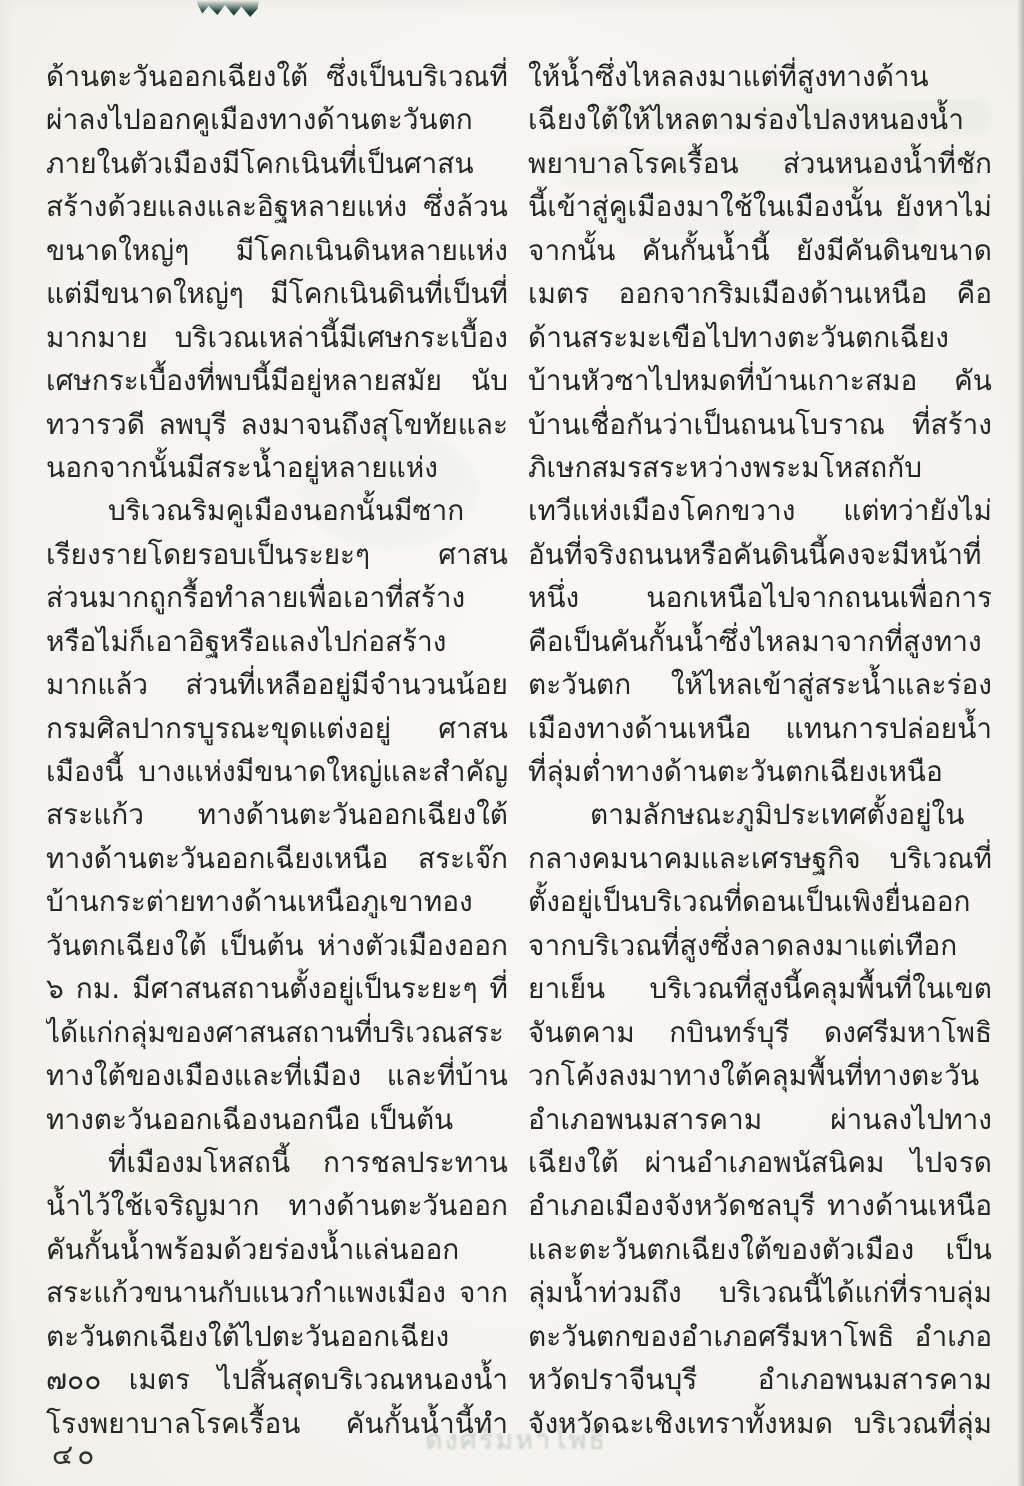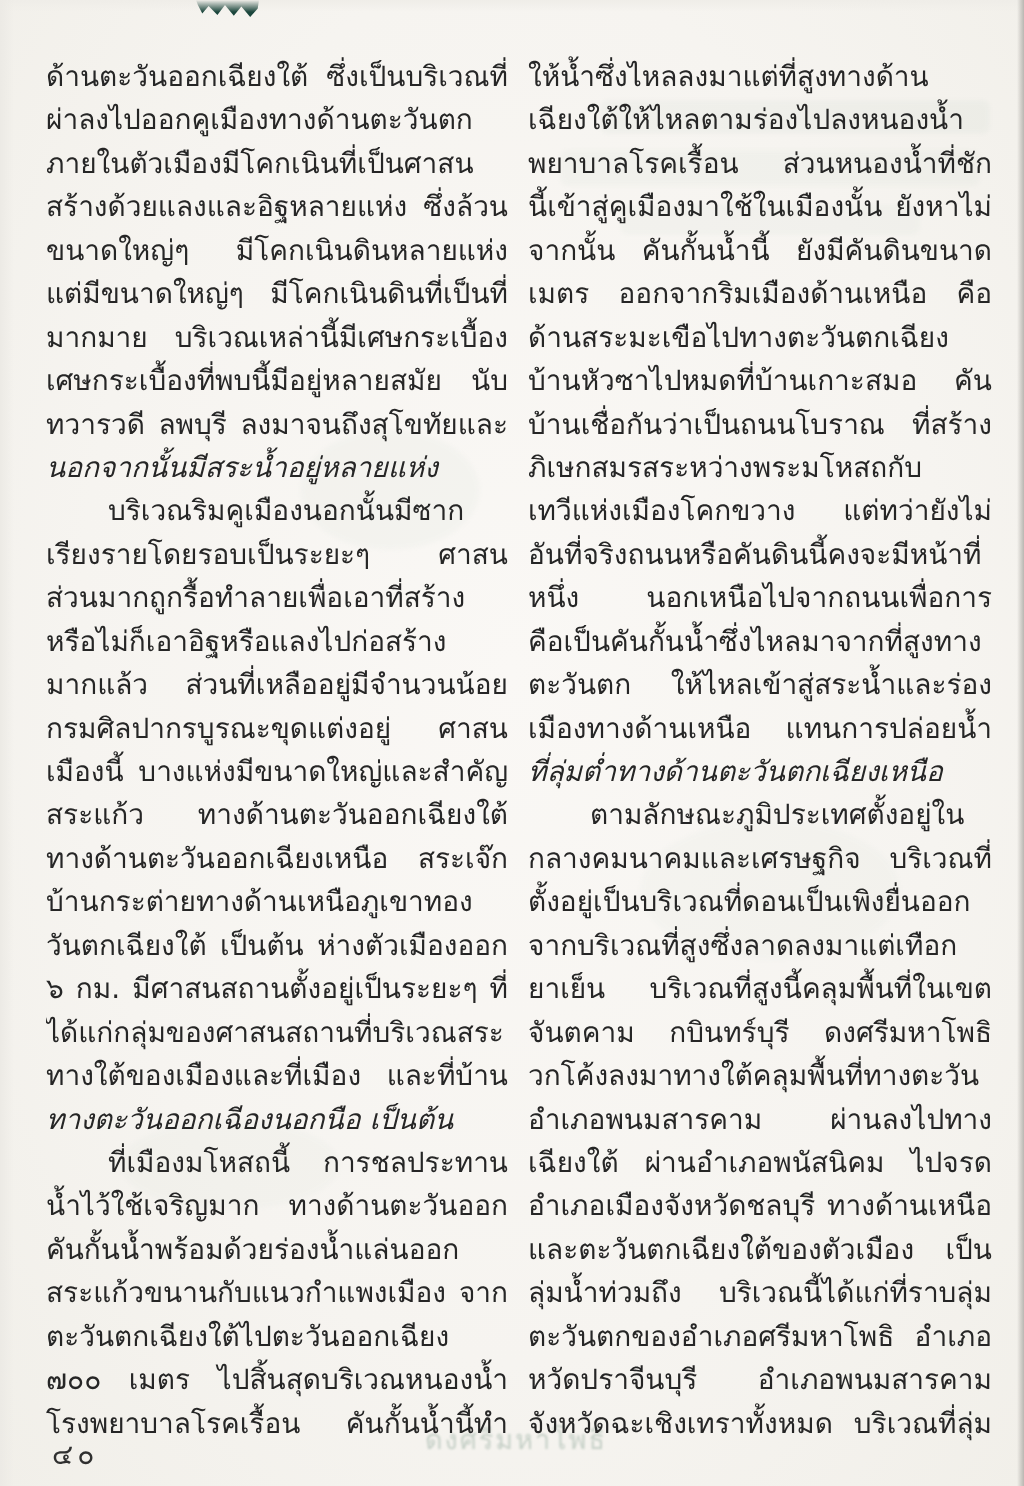--- a/index.html
+++ b/index.html
@@ -74,21 +74,21 @@
     height: 43.45px;
     line-height: 43.45px;
     font-size: 28px;
     color: #262626;
     text-align: justify;
     text-align-last: justify;
     overflow: hidden;
     white-space: normal;
   }
   .line.indent { text-indent: 62px; }
-  .line.end { text-align-last: left; font-style: italic; }
+  .line.end { text-align-last: left; }
   .page-number {
     position: absolute;
     left: 52px;
     top: 1432px;
     font-size: 28px;
     color: #303030;
     letter-spacing: 4px;
   }
 </style>
 </head>

